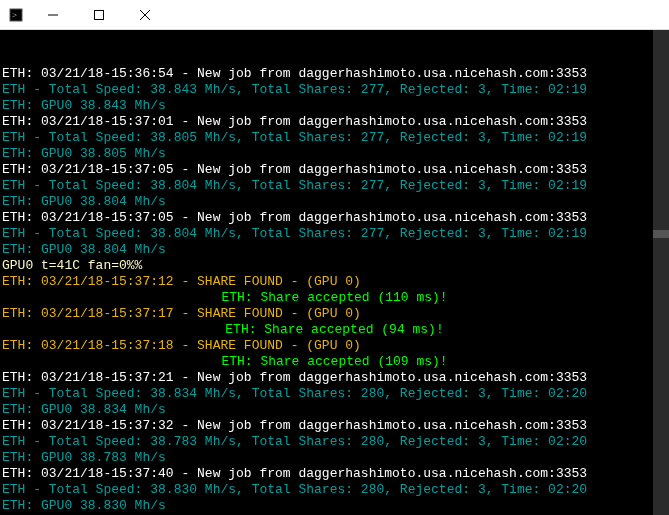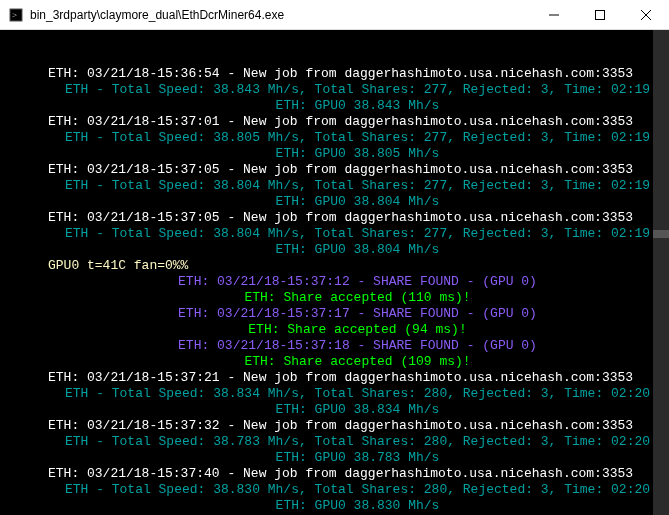--- a/index.html
+++ b/index.html
@@ -3,42 +3,41 @@
 <meta charset="utf-8">
 <style>
   * { margin: 0; padding: 0; box-sizing: border-box; }
   html, body { width: 669px; height: 515px; overflow: hidden; font-family: Consolas, 'Courier New', monospace; }
   .window { width: 669px; height: 515px; background: #000; display: flex; flex-direction: column; }
   .titlebar { height: 30px; background: #fff; display: flex; align-items: center; padding-left: 8px; border-bottom: 1px solid #ddd; }
   .titlebar-icon { width: 16px; height: 16px; margin-right: 6px; display: inline-flex; align-items: center; justify-content: center; }
   .titlebar-title { font-family: 'Segoe UI', Tahoma, sans-serif; font-size: 12px; color: #000; flex: 1; }
   .titlebar-controls { display: flex; height: 100%; }
   .titlebar-btn { width: 46px; height: 100%; display: flex; align-items: center; justify-content: center; font-family: 'Segoe UI', sans-serif; font-size: 10px; color: #000; cursor: pointer; }
-  .console { flex: 1; background: #000; padding: 4px 2px 2px 2px; font-size: 13px; line-height: 16px; white-space: pre; overflow: hidden; position: relative; margin-left: 46px; }
+  .console { flex: 1; background: #000; padding: 4px 2px 2px 2px; font-size: 13px; line-height: 16px; white-space: pre; overflow: hidden; position: relative; }
   .line { display: block; }
   .c-white { color: #ffffff; }
-  .c-cyan  { color: #00a0a0; text-align: center; }
-  .c-cyanb { color: #8b5cf6; text-align: center; }
+  .c-cyan  { color: #00a0a0; }
+  .c-cyanb { color: #eab308; }
   .c-green { color: #00ff00; text-align: center; }
   .c-mag   { color: #fef9c3; }
   .scrollbar-track { position: absolute; right: 0; top: 0; bottom: 0; width: 16px; background: #2b2b2b; }
   .scrollbar-thumb { position: absolute; right: 0; width: 16px; background: #555; top: 200px; height: 8px; }
 </style>
 </head>
 <body>
 
 <div class="window">
   <div class="titlebar">
     <span class="titlebar-icon">
       <svg width="14" height="14" viewBox="0 0 14 14">
         <rect x="1" y="1" width="12" height="12" fill="#000" stroke="#555" stroke-width="1"></rect>
         <text x="3" y="10" font-size="9" fill="#ccc" font-family="Consolas">&gt;</text>
       </svg>
     </span>
-    <span class="titlebar-title">bin_3rdparty\claymore_dual\EthDcrMiner64.exe</span>
     <div class="titlebar-controls">
       <div class="titlebar-btn">
         <svg width="10" height="10" viewBox="0 0 10 10">
             <line x1="0" y1="5" x2="10" y2="5" stroke="#000" stroke-width="1"></line>
           </svg>
       </div>
       <div class="titlebar-btn">
         <svg width="10" height="10" viewBox="0 0 10 10">
             <rect x="0.5" y="0.5" width="9" height="9" fill="none" stroke="#000" stroke-width="1"></rect>
           </svg>

